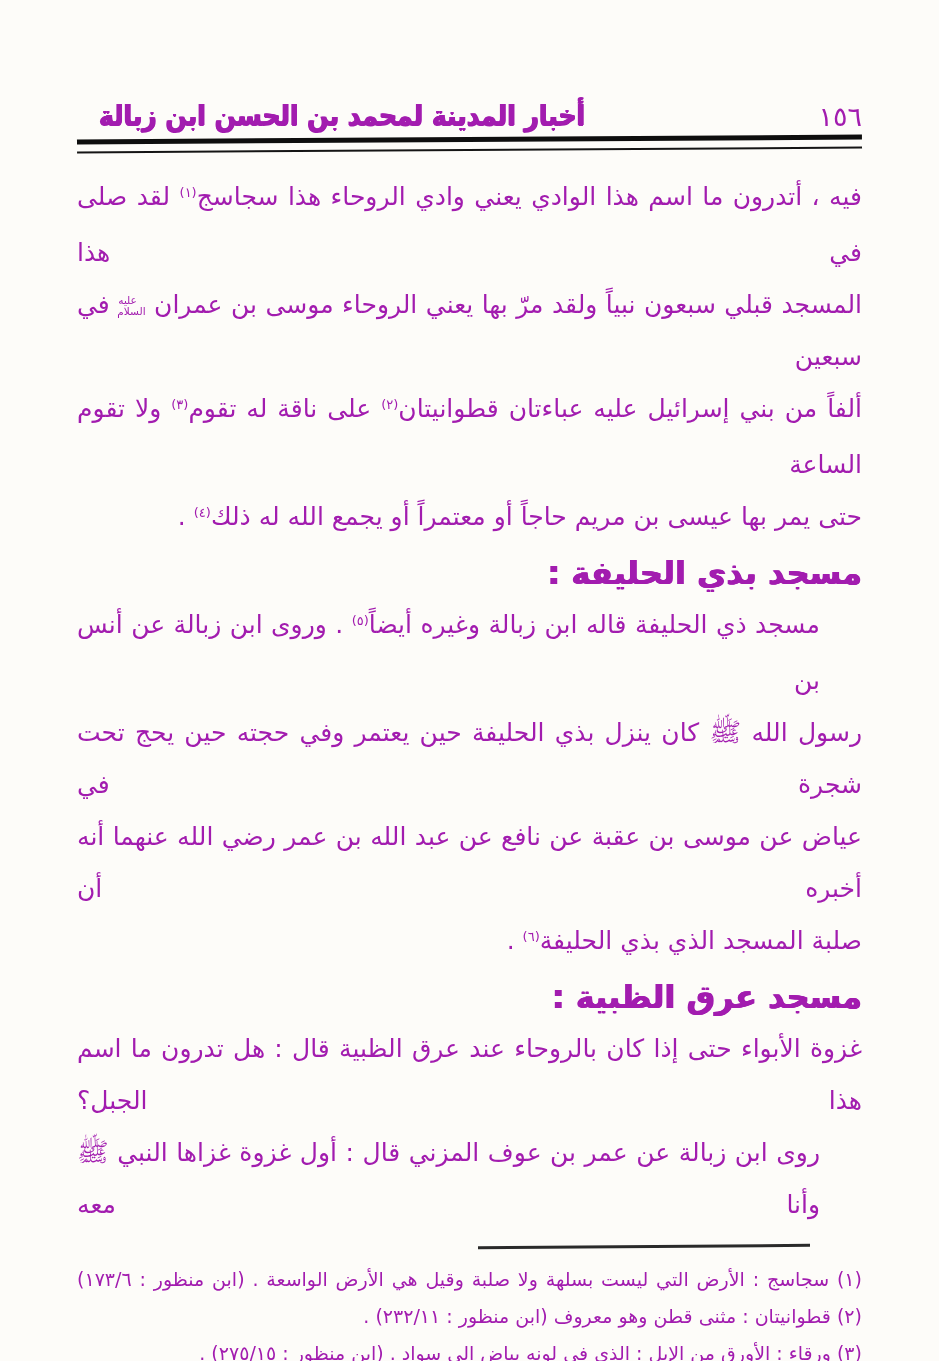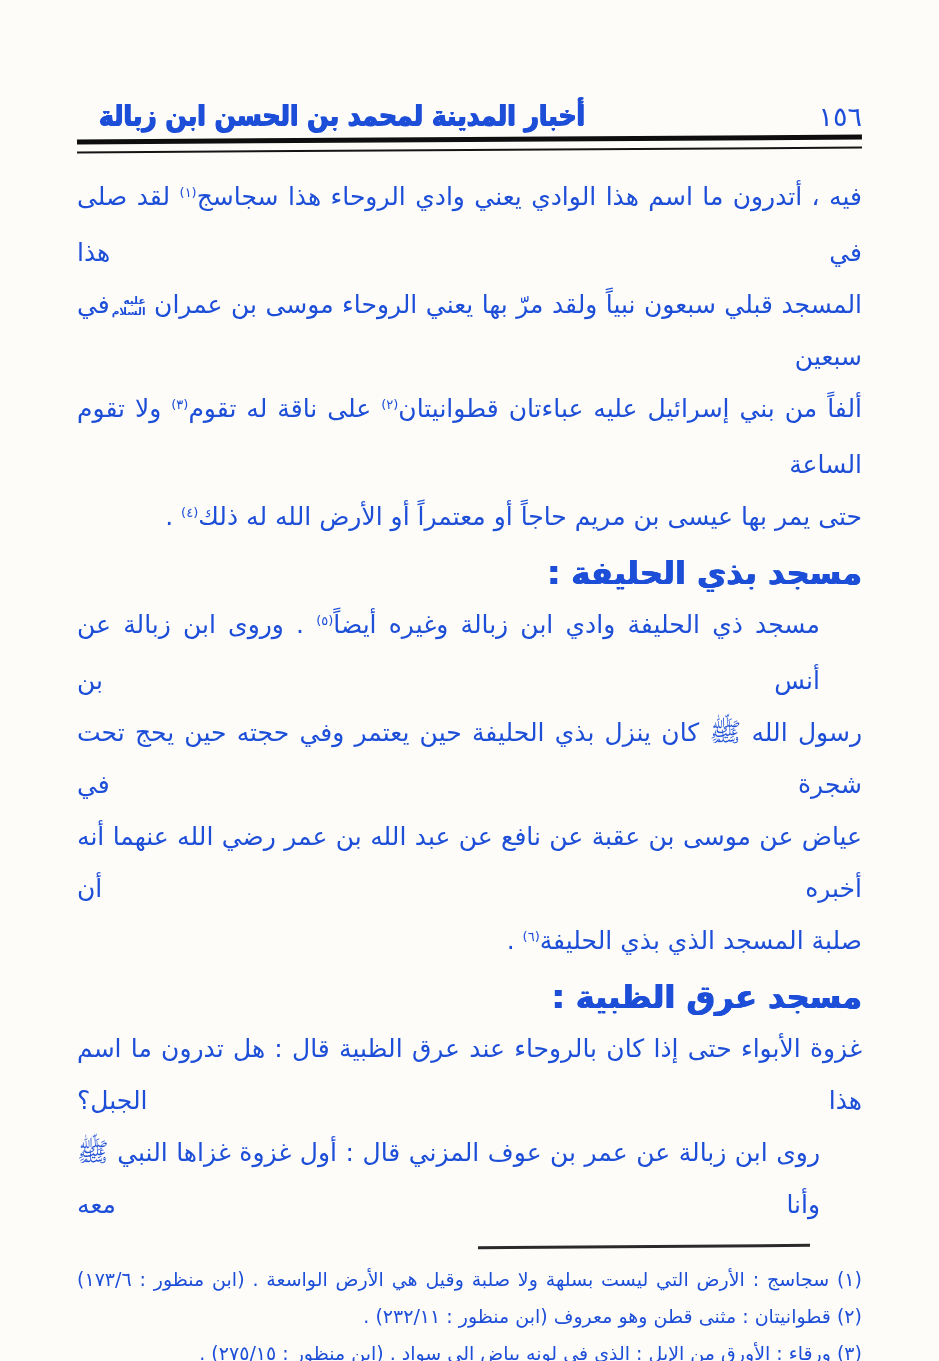--- a/index.html
+++ b/index.html
@@ -1,21 +1,21 @@
 <!DOCTYPE html>
 <html lang="ar"><head>
 <meta charset="utf-8">
 <style>
   html,body { margin:0; padding:0; background:#e8e6e0; }
   .page {
     position:relative;
     width:939px; height:1361px;
     margin:0 auto;
     background:#fdfcf9;
-    color:#1d4ed8;
+    color:#a21caf;
     font-family:"DejaVu Sans", sans-serif;
     direction:rtl;
     box-sizing:border-box;
     padding:90px 77px 0 77px;
     overflow:hidden;
   }
   
   .hdr {
     direction:ltr;
     display:flex;
@@ -68,23 +68,23 @@
     letter-spacing:0;
   }
   
   .saw { font-size:1.05em; line-height:0; }
   
   .as {
     display:inline-block;
     width:2.6em;
     font-size:0.42em;
     line-height:1.05;
-    text-align:right;
+    text-align:left;
     vertical-align:-0.2em;
-    font-weight:700;
+    font-weight:400;
   }
   
   .fn-sep {
     width:332px;
     margin:14px 52px 0 auto;
     border-top:3px solid #2a2a2a;
     transform:rotate(-0.4deg);
   }
   .footnotes { margin-top:13px; font-size:19px; }
   .fline {
@@ -103,25 +103,25 @@
     <div class="page-num">١٥٦</div>
   </header>
 
   <div class="hdr-rule"></div>
 
   <main class="main-text">
       <div>
         <div class="bline just"><span>فيه ، أتدرون ما اسم هذا الوادي يعني وادي الروحاء هذا سجاسج</span><span class="fnref">(١)</span><span> لقد صلى في هذا</span></div>
         <div class="bline just"><span>المسجد قبلي سبعون نبياً ولقد مرّ بها يعني الروحاء موسى بن عمران </span><span class="as">عليه السلام</span><span> في سبعين</span></div>
         <div class="bline just"><span>ألفاً من بني إسرائيل عليه عباءتان قطوانيتان</span><span class="fnref">(٢)</span><span> على ناقة له تقوم</span><span class="fnref">(٣)</span><span> ولا تقوم الساعة</span></div>
-        <div class="bline start"><span>حتى يمر بها عيسى بن مريم حاجاً أو معتمراً أو الأرض الله له ذلك</span><span class="fnref">(٤)</span><span> .</span></div>
+        <div class="bline start"><span>حتى يمر بها عيسى بن مريم حاجاً أو معتمراً أو يجمع الله له ذلك</span><span class="fnref">(٤)</span><span> .</span></div>
       </div>
       <div class="heading">مسجد بذي الحليفة :</div>
       <div>
-        <div class="bline just" style="padding-right: 42px;"><span>مسجد ذي الحليفة وادي ابن زبالة وغيره أيضاً</span><span class="fnref">(٥)</span><span> . وروى ابن زبالة عن أنس بن</span></div>
+        <div class="bline just" style="padding-right: 42px;"><span>مسجد ذي الحليفة قاله ابن زبالة وغيره أيضاً</span><span class="fnref">(٥)</span><span> . وروى ابن زبالة عن أنس بن</span></div>
         <div class="bline just"><span>رسول الله </span><span class="saw">ﷺ</span><span> كان ينزل بذي الحليفة حين يعتمر وفي حجته حين يحج تحت شجرة في</span></div>
         <div class="bline just"><span>عياض عن موسى بن عقبة عن نافع عن عبد الله بن عمر رضي الله عنهما أنه أخبره أن</span></div>
         <div class="bline start"><span>صلبة المسجد الذي بذي الحليفة</span><span class="fnref">(٦)</span><span> .</span></div>
       </div>
       <div class="heading">مسجد عرق الظبية :</div>
       <div>
         <div class="bline just"><span>غزوة الأبواء حتى إذا كان بالروحاء عند عرق الظبية قال : هل تدرون ما اسم هذا الجبل؟</span></div>
         <div class="bline just" style="padding-right: 42px;"><span>روى ابن زبالة عن عمر بن عوف المزني قال : أول غزوة غزاها النبي </span><span class="saw">ﷺ</span><span> وأنا معه</span></div>
       </div>
     </main>

